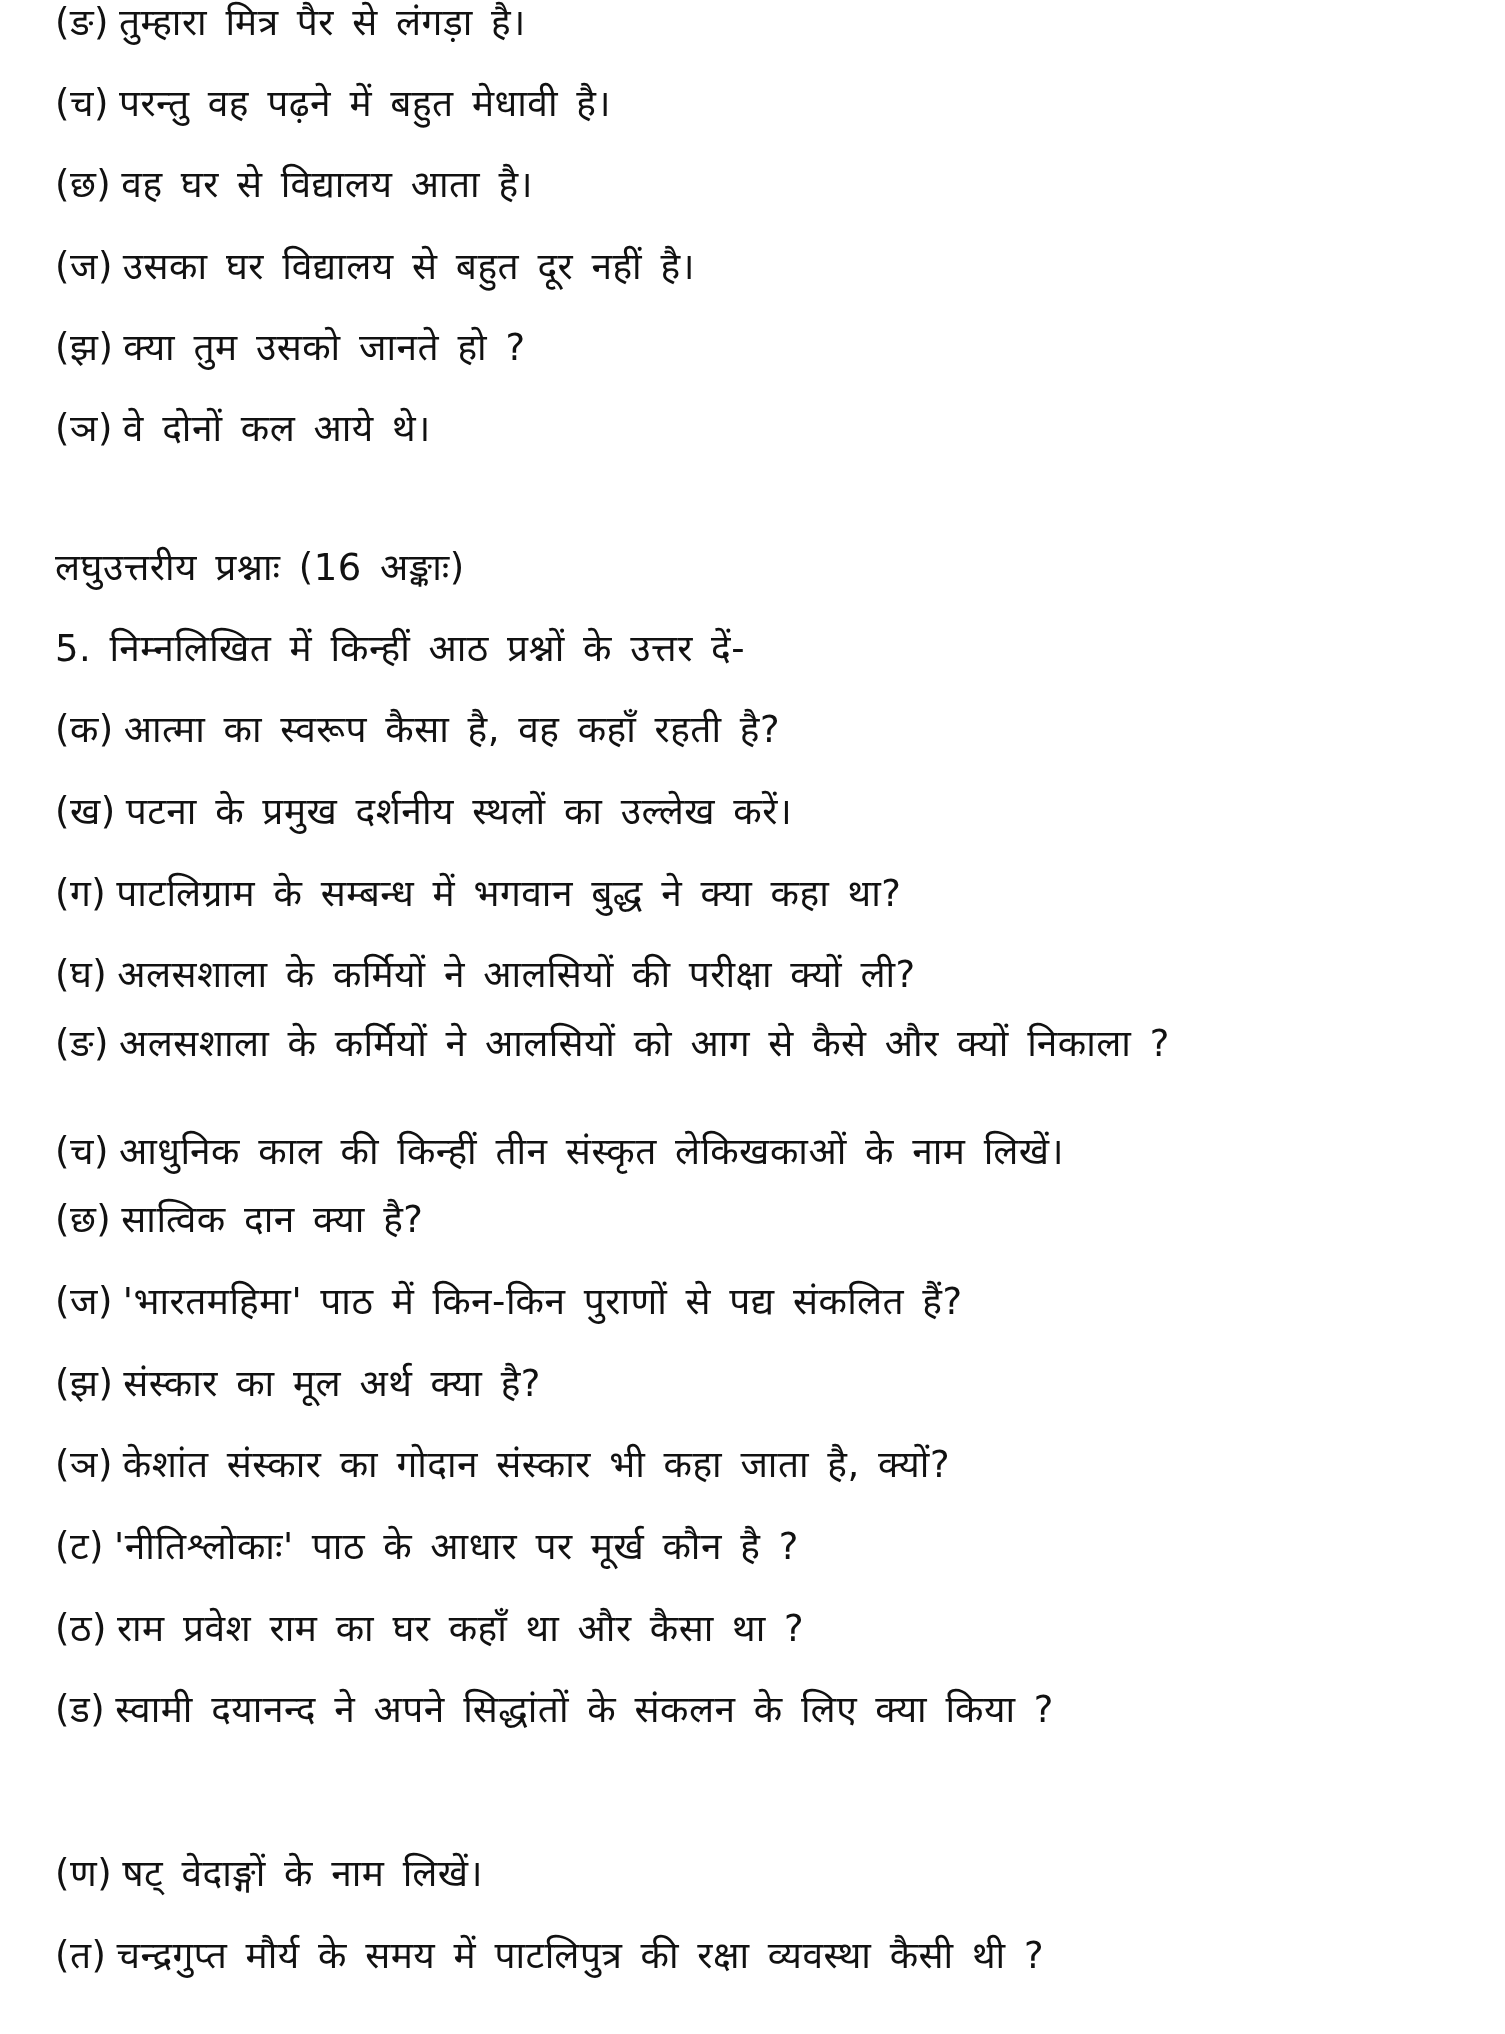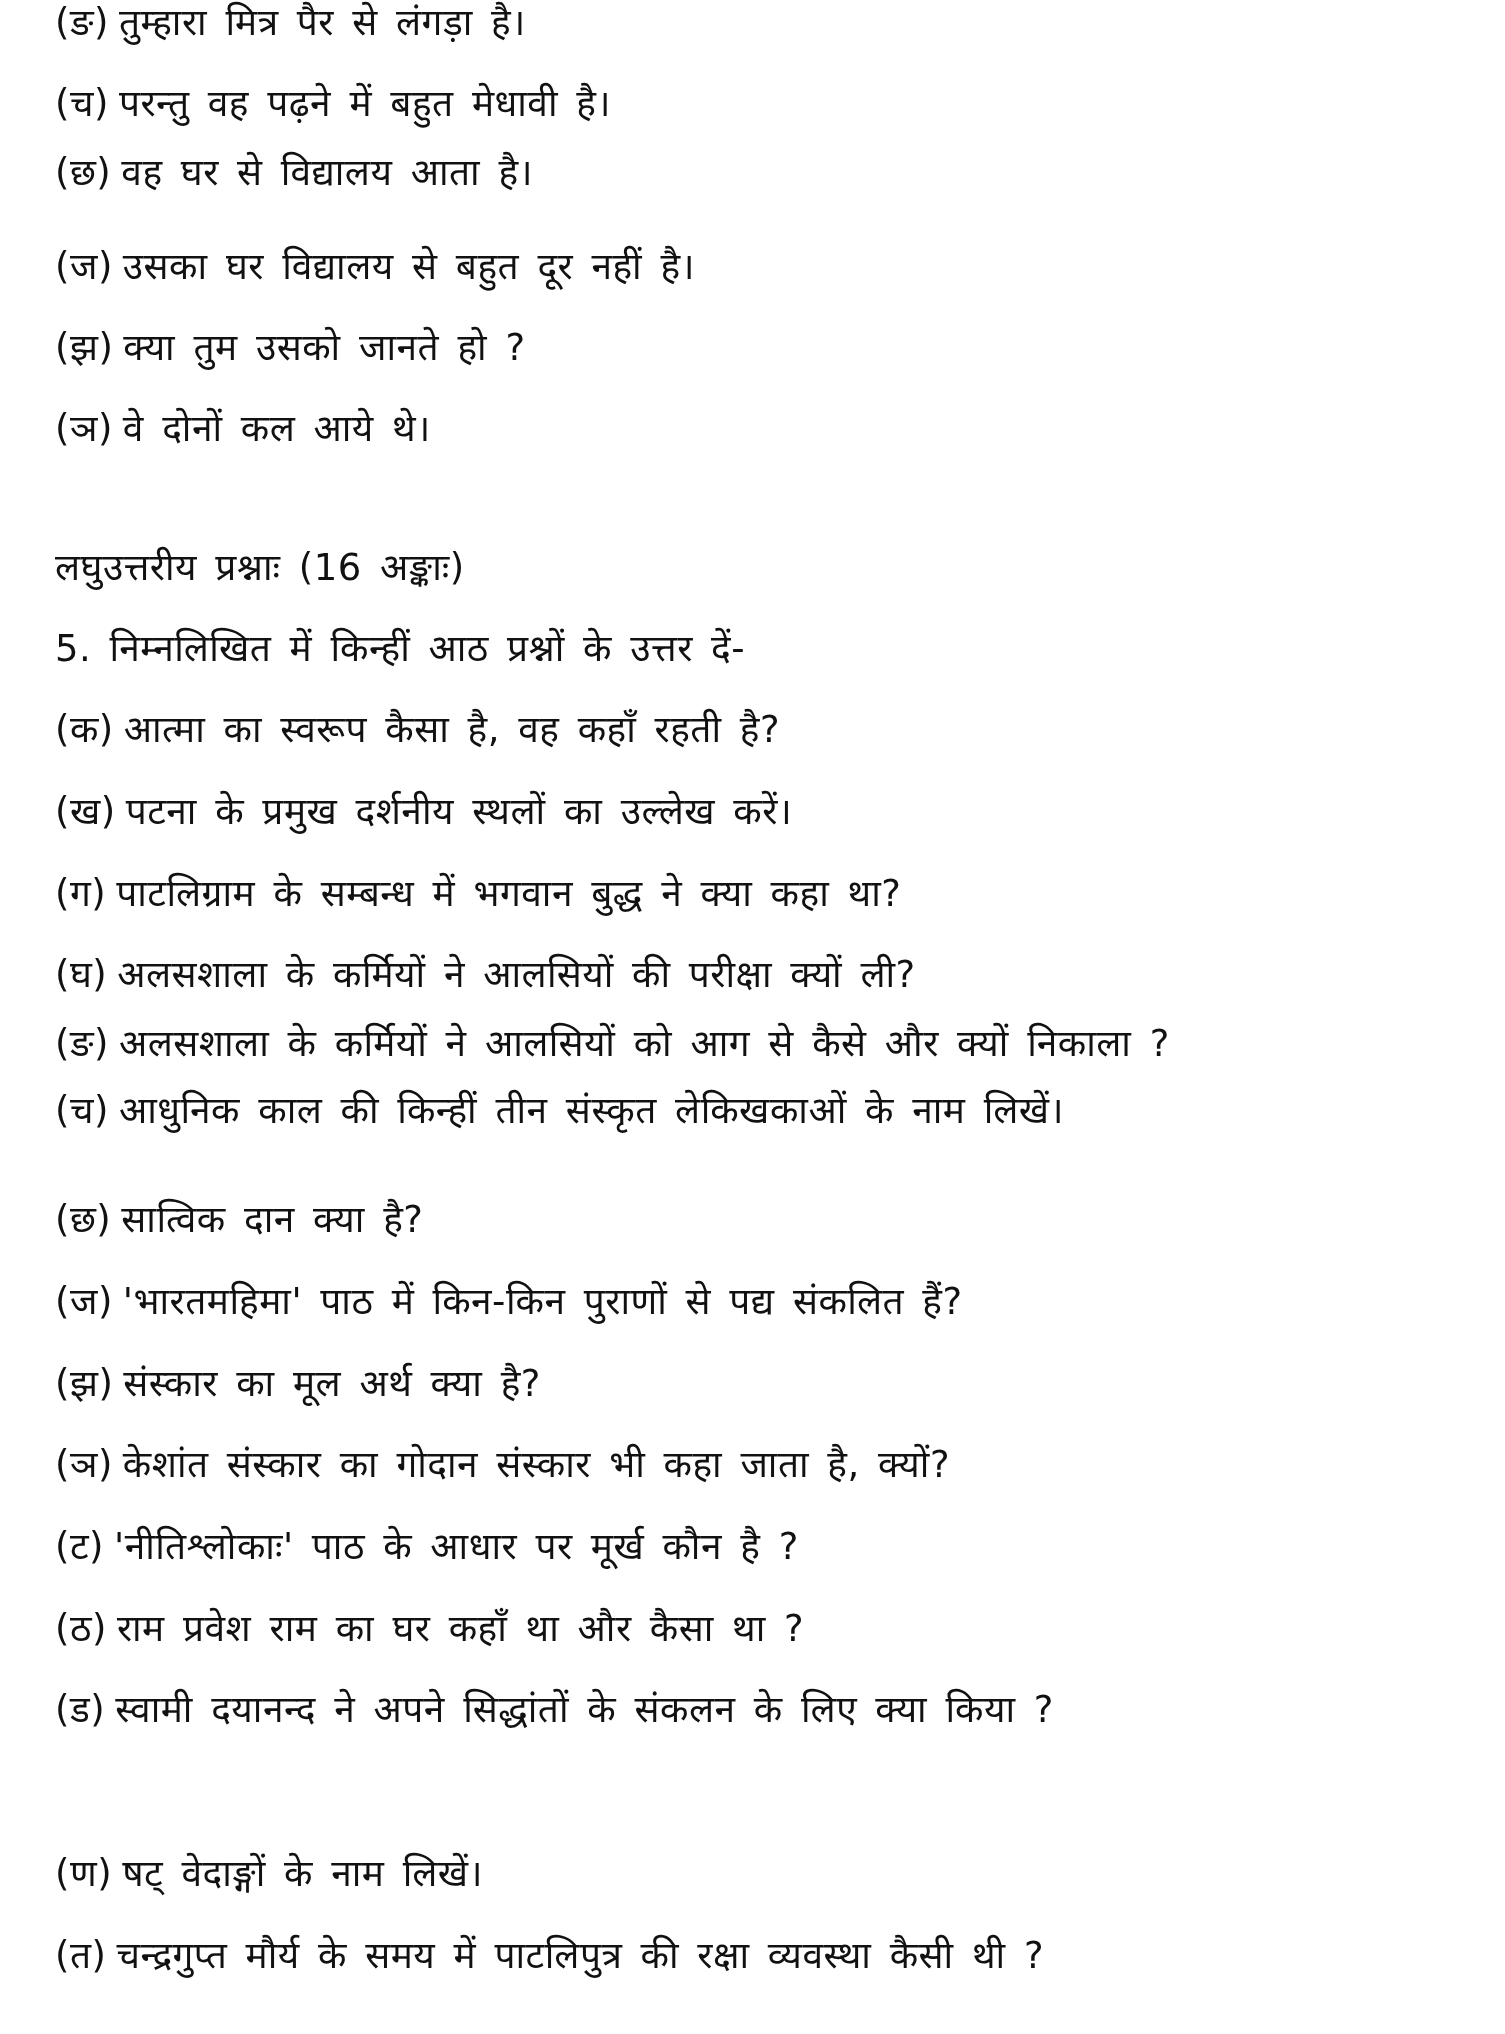--- a/index.html
+++ b/index.html
@@ -41,21 +41,21 @@
 <body>
 
 <div class="page">
 
   <div class="line" style="top:-7px">
     <span class="label">(ङ)</span><span>तुम्हारा मित्र पैर से लंगड़ा है।</span>
   </div>
   <div class="line" style="top:74px">
     <span class="label">(च)</span><span>परन्तु वह पढ़ने में बहुत मेधावी है।</span>
   </div>
-  <div class="line" style="top:143px">
+  <div class="line" style="top:155px">
     <span class="label">(छ)</span><span>वह घर से विद्यालय आता है।</span>
   </div>
   <div class="line" style="top:237px">
     <span class="label">(ज)</span><span>उसका घर विद्यालय से बहुत दूर नहीं है।</span>
   </div>
   <div class="line" style="top:318px">
     <span class="label">(झ)</span><span>क्या तुम उसको जानते हो ?</span>
   </div>
   <div class="line" style="top:399px">
     <span class="label">(ञ)</span><span>वे दोनों कल आये थे।</span>
@@ -73,21 +73,21 @@
   </div>
   <div class="line" style="top:864px">
     <span class="label">(ग)</span><span>पाटलिग्राम के सम्बन्ध में भगवान बुद्ध ने क्या कहा था?</span>
   </div>
   <div class="line" style="top:945px">
     <span class="label">(घ)</span><span>अलसशाला के कर्मियों ने आलसियों की परीक्षा क्यों ली?</span>
   </div>
   <div class="line" style="top:1014px">
     <span class="label">(ङ)</span><span>अलसशाला के कर्मियों ने आलसियों को आग से कैसे और क्यों निकाला ?</span>
   </div>
-  <div class="line" style="top:1081px">
+  <div class="line" style="top:1122px">
     <span class="label">(च)</span><span>आधुनिक काल की किन्हीं तीन संस्कृत लेकिखकाओं के नाम लिखें।</span>
   </div>
   <div class="line" style="top:1190px">
     <span class="label">(छ)</span><span>सात्विक दान क्या है?</span>
   </div>
   <div class="line" style="top:1272px">
     <span class="label">(ज)</span><span>'भारतमहिमा' पाठ में किन-किन पुराणों से पद्य संकलित हैं?</span>
   </div>
   <div class="line" style="top:1354px">
     <span class="label">(झ)</span><span>संस्कार का मूल अर्थ क्या है?</span>

